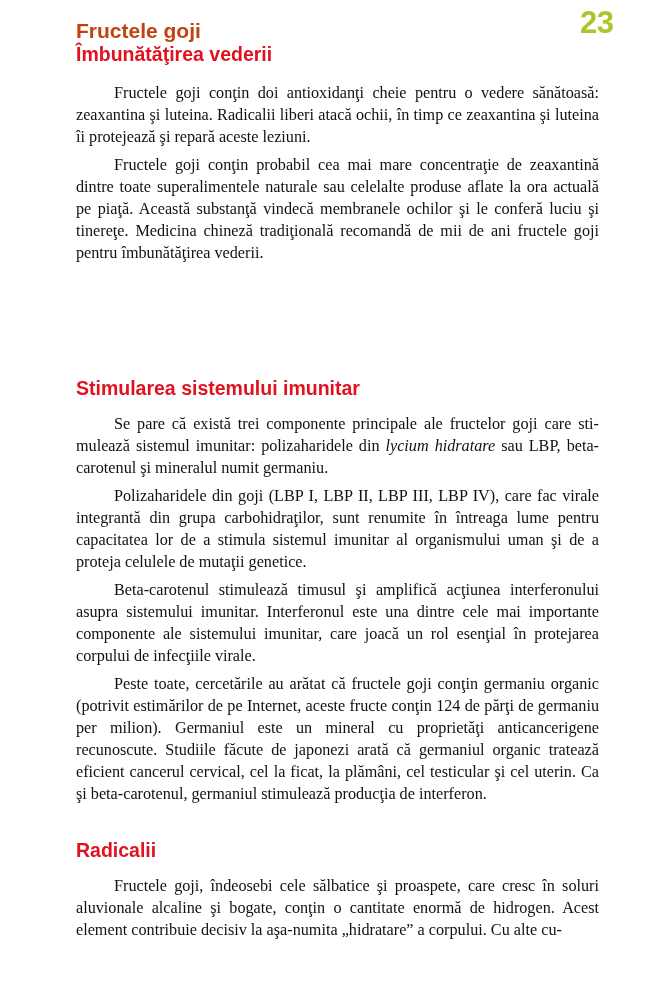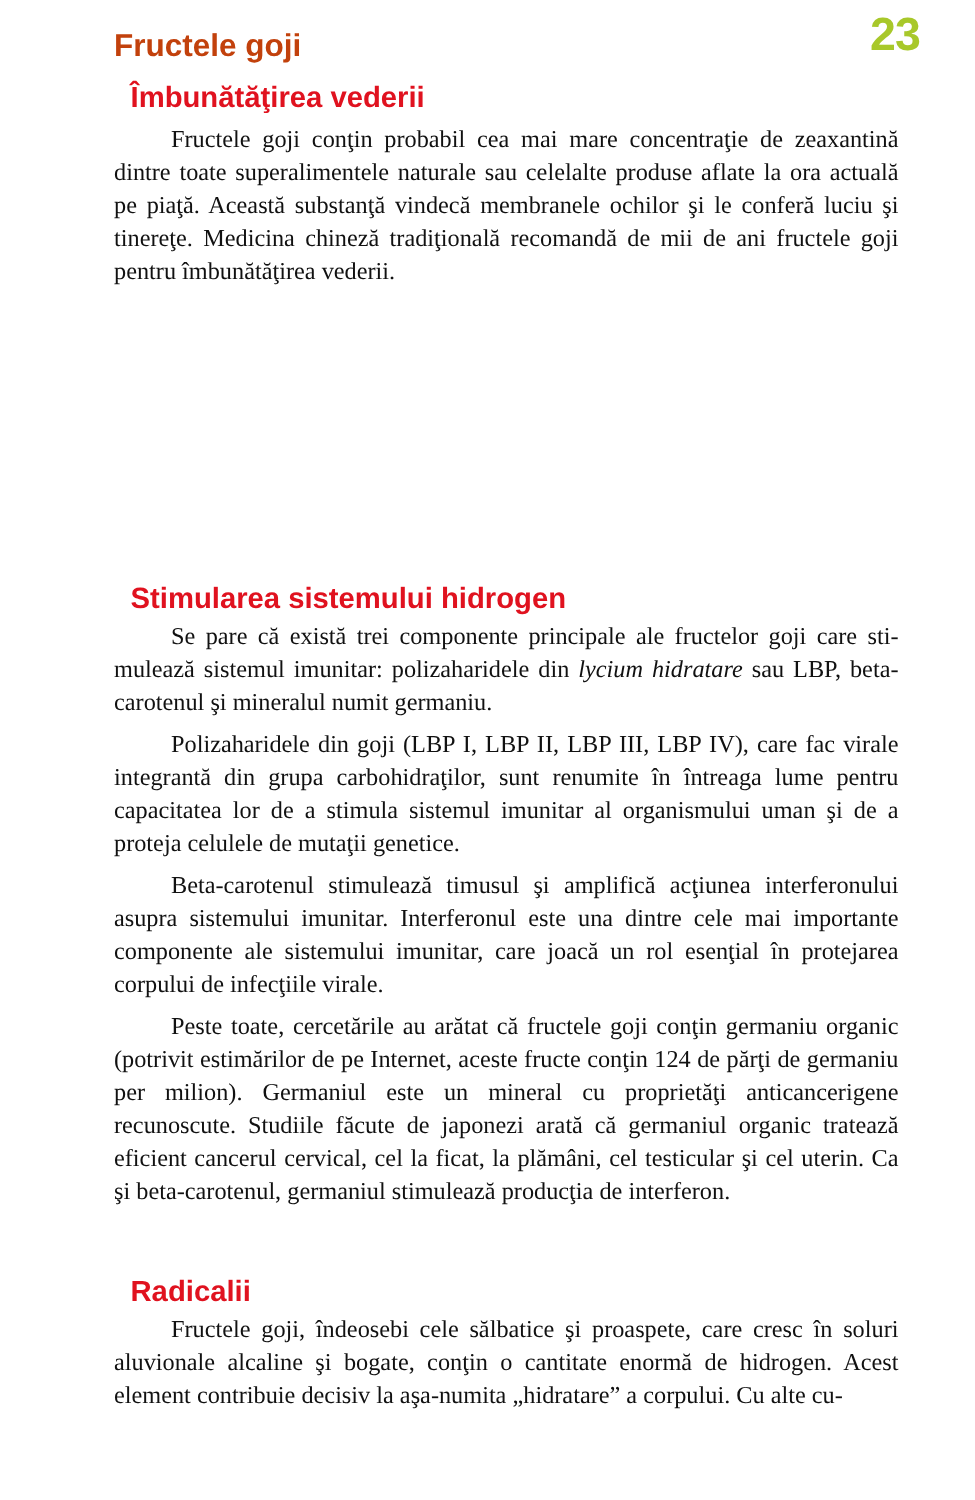--- a/index.html
+++ b/index.html
@@ -10,45 +10,46 @@
       font-family: "Liberation Sans", sans-serif; font-weight: bold;
       font-size: 21px; color: #c2410c; line-height: 20px;
     }
     .page-number {
       position: absolute; left: 556px; top: 6px;
       font-family: "Liberation Sans", sans-serif; font-weight: bold;
       font-size: 31px; color: #a8c82a; line-height: 34px; letter-spacing: -0.5px; margin-left: 24px;
     }
     .section-title {
       font-family: "Liberation Sans", sans-serif; font-weight: bold;
-      font-size: 19.5px; color: #e0121f; line-height: 24px; margin: 11px;
+      font-size: 19.5px; color: #e0121f; line-height: 24px; margin: 0;
       position: absolute; left: 0;
     }
     .section-body { position: absolute; left: 0; width: 523px; }
     .para {
       font-family: "Liberation Serif", serif; font-size: 16.2px;
       color: #111111; line-height: 22px; text-align: justify;
       text-indent: 38px; margin: 0 0 6px 0; hyphens: manual;
     }
     .para i { font-style: italic; }
   </style>
 </head>
 <body>
 
 <div class="running-head">Fructele goji</div>
 <div class="page-number">23</div>
 
 <div class="page">
 
   <h2 class="section-title" style="top:42px;">Îmbunătăţirea vederii</h2>
   <div class="section-body" style="top:82px;">
+    <p class="para">Fructele goji conţin doi antioxidanţi cheie pentru o vedere sănătoasă: zeaxantina şi luteina. Radicalii liberi atacă ochii, în timp ce zeaxantina şi luteina îi protejează şi repară aceste leziuni.</p>
     <p class="para">Fructele goji conţin probabil cea mai mare concentraţie de zeaxantină dintre toate superalimentele naturale sau celelalte produse aflate la ora ac­tuală pe piaţă. Această substanţă vindecă membranele ochilor şi le conferă luciu şi tinereţe. Medicina chineză tradiţională recomandă de mii de ani fructele goji pentru îmbunătăţirea vederii.</p>
   </div>
 
-  <h2 class="section-title" style="top:376px;">Stimularea sistemului hidrogen</h2>
+  <h2 class="section-title" style="top:376px;">Stimularea sistemului imunitar</h2>
   <div class="section-body" style="top:413px;">
     <p class="para"><span>Se pare că există trei componente principale ale fructelor goji care sti­mulează sistemul imunitar: polizaharidele din </span><i>lycium hidratare</i><span> sau LBP, beta-carotenul şi mineralul numit germaniu.</span></p>
     <p class="para">Polizaharidele din goji (LBP I, LBP II, LBP III, LBP IV), care fac virale integrantă din grupa carbohidraţilor, sunt renumite în întreaga lume pentru capacitatea lor de a stimula sistemul imunitar al organismului uman şi de a proteja celulele de mutaţii genetice.</p>
     <p class="para">Beta-carotenul stimulează timusul şi amplifică acţiunea interferonului asupra sistemului imunitar. Interferonul este una dintre cele mai importante componente ale sistemului imunitar, care joacă un rol esenţial în protejarea corpului de infecţiile virale.</p>
     <p class="para">Peste toate, cercetările au arătat că fructele goji conţin germaniu orga­nic (potrivit estimărilor de pe Internet, aceste fructe conţin 124 de părţi de germaniu per milion). Germaniul este un mineral cu proprietăţi anti­cancerigene recunoscute. Studiile făcute de japonezi arată că germaniul organic tratează eficient cancerul cervical, cel la ficat, la plămâni, cel testi­cular şi cel uterin. Ca şi beta-carotenul, germaniul stimulează producţia de interferon.</p>
   </div>
 
   <h2 class="section-title" style="top:838px;">Radicalii</h2>
   <div class="section-body" style="top:875px;">
     <p class="para">Fructele goji, îndeosebi cele sălbatice şi proaspete, care cresc în soluri aluvionale alcaline şi bogate, conţin o cantitate enormă de hidrogen. Acest element contribuie decisiv la aşa-numita „hidratare” a corpului. Cu alte cu-</p>

